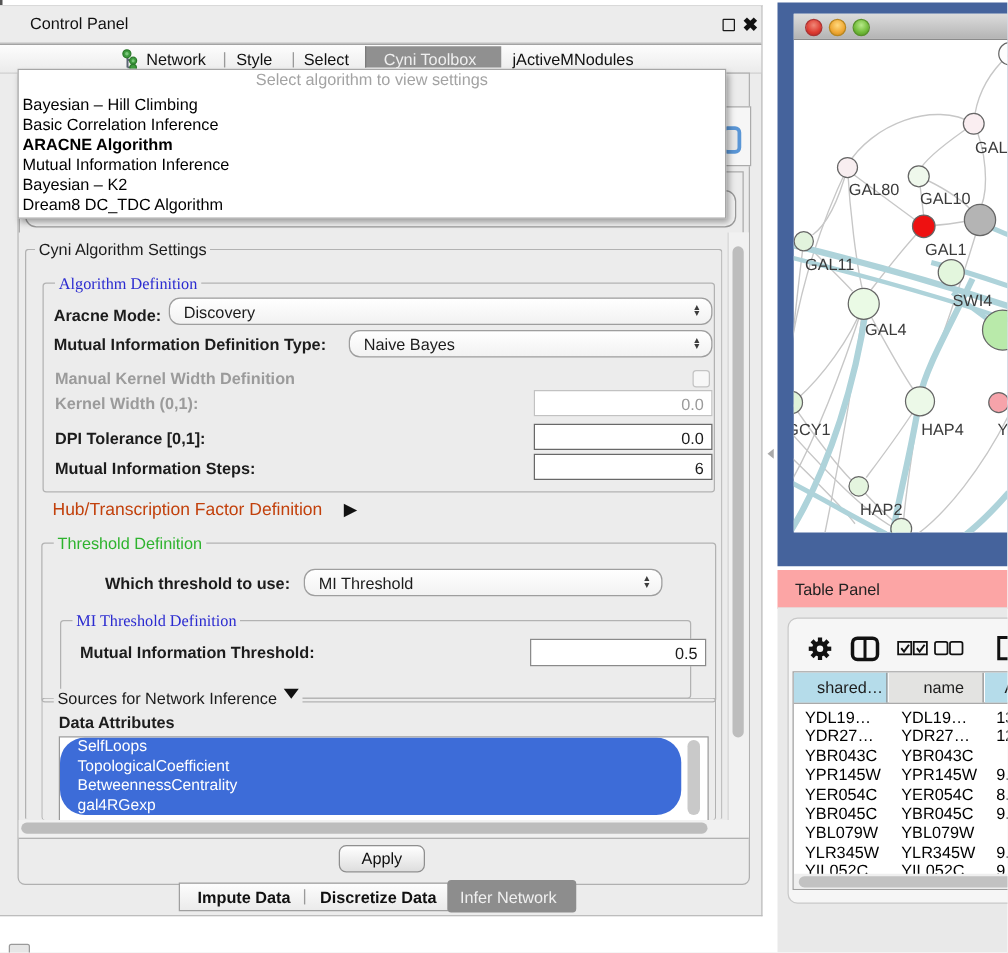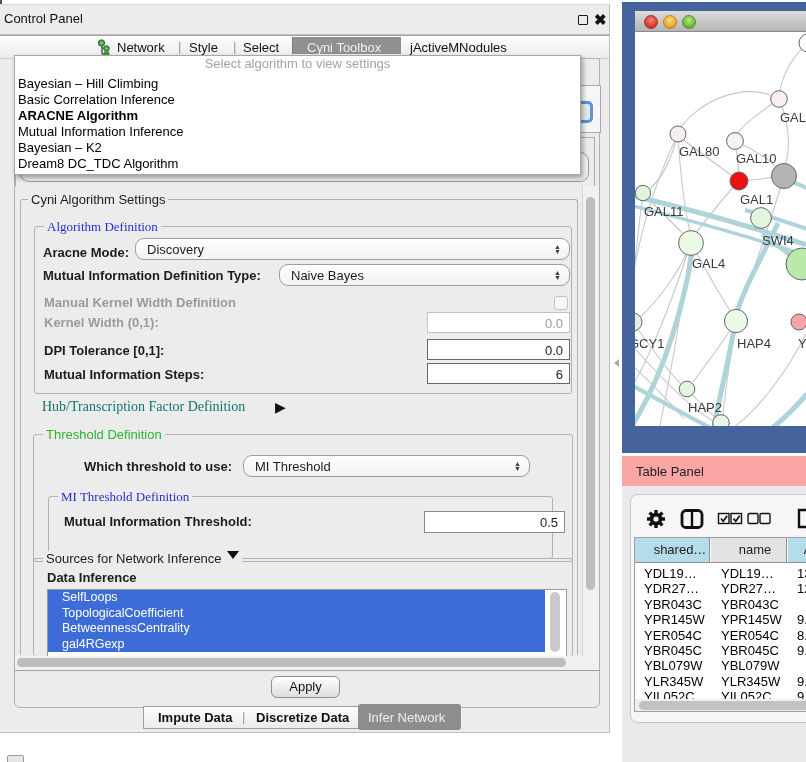--- a/index.html
+++ b/index.html
@@ -22,21 +22,21 @@
 </style>
 </head>
 <body>
 
 <div class="abs" style="left:0;top:0;width:2px;height:4px;background:#555;"></div>
 
 <div class="abs" style="left:0;top:4px;width:610px;height:729px;background:#ececec;
      border-right:1px solid #bdbdbd;border-bottom:1px solid #bdbdbd;border-top:1px solid #d9d9d9;box-sizing:border-box;">
 
   <div class="abs" style="left:0;top:0;width:100%;height:29px;background:#ececec;border-bottom:1px solid #bfbfbf;">
-    <div class="abs" style="left:4px;top:6px;font-size:13px;color:#111;">Control Panel</div>
+    <div class="abs" style="left:24px;top:6px;font-size:13px;color:#111;">Control Panel</div>
     <div class="abs" style="left:578px;top:10px;width:8px;height:8px;border:1.8px solid #1a1a1a;border-radius:1px;"></div>
     <div class="abs" style="left:594px;top:6px;font-size:15px;font-weight:bold;color:#111;">✖</div>
   </div>
 
   <div class="abs" style="left:0;top:30px;width:100%;height:22px;background:linear-gradient(#fdfdfd,#ebebeb);
        border-top:1px solid #a3a3a3;border-bottom:1px solid #cfcfcf;">
 
     <svg class="abs" style="left:97px;top:2px;" width="16" height="18" viewBox="0 0 16 18">
       <path d="M5 8 L5 16 M5 10 L8 10 M5 16 L8 16" stroke="#5a6472" stroke-width="1.6" fill="none"></path>
       <circle cx="4.5" cy="5" r="3.2" fill="#3f9c3f" stroke="#2c7a2c"></circle>
@@ -85,42 +85,42 @@
           <div class="lbl gray" style="left:9px;top:69px;">Manual Kernel Width Definition</div>
           <div class="abs" style="left:519px;top:69px;width:12px;height:12px;border:1px solid #c3c3c3;border-radius:3px;background:#f7f7f7;"></div>
           <div class="lbl gray" style="left:9px;top:89px;">Kernel Width (0,1):</div>
           <div class="tin gray" style="left:392px;top:85px;width:143px;height:21px;border-color:#c2c2c2;">0.0</div>
           <div class="lbl" style="left:9px;top:117px;">DPI Tolerance [0,1]:</div>
           <div class="tin" style="left:392px;top:112px;width:143px;height:21px;">0.0</div>
           <div class="lbl" style="left:9px;top:141px;">Mutual Information Steps:</div>
           <div class="tin" style="left:392px;top:136px;width:143px;height:21px;">6</div>
         </div>
 
-        <div class="abs" style="left:21px;top:199px;font-size:14px;color:#0f766e;font-family:Liberation Serif, serif;">Hub/Transcription Factor Definition</div>
+        <div class="abs" style="left:21px;top:199px;font-size:14px;color:#c2410c;">Hub/Transcription Factor Definition</div>
         <div class="abs" style="left:254px;top:199px;font-size:14px;color:#111;">▶</div>
 
         <div class="gbox" style="left:12px;top:234px;width:538px;height:126px;">
           <div class="gtitle glab">Threshold Definition</div>
           <div class="lbl" style="left:50px;top:25px;">Which threshold to use:</div>
           <div class="combo" style="left:209px;top:20px;width:287px;height:22px;">MI Threshold<span class="carr">
                 <span>▲</span>
                 <span>▼</span>
               </span></div>
           <div class="gbox" style="left:14px;top:61px;width:503px;height:61px;">
             <div class="gtitle blab">MI Threshold Definition</div>
             <div class="lbl" style="left:15px;top:18px;">Mutual Information Threshold:</div>
             <div class="tin" style="left:375px;top:14px;width:141px;height:22px;border-color:#8a8a8a;">0.5</div>
           </div>
         </div>
 
         <div class="gbox" style="left:12px;top:358px;width:538px;height:97px;border-bottom:none;">
           <div class="gtitle" style="display:flex;">Sources for Network Inference&nbsp;<span style="display:inline-block;width:0;height:0;border-left:6.5px solid transparent;border-right:6.5px solid transparent;border-top:8px solid #111;margin-left:2px;"></span></div>
-          <div class="lbl" style="left:13px;top:12px;">Data Inference</div>
+          <div class="lbl" style="left:13px;top:12px;">Data Attributes</div>
           <div class="abs" style="left:13px;top:30px;width:520px;height:68px;background:#fff;border:1px solid #9a9a9a;box-sizing:border-box;overflow:hidden;">
-            <div style="width:497px;height:62px;background:#3d6cd8;color:#fff;font-size:12.5px;line-height:15.5px;padding-left:14px;box-sizing:border-box;">
+            <div style="width:497px;height:62px;background:#3d6cd8;color:#fff;font-size:12.5px;line-height:15.5px;padding-left:14px;box-sizing:border-box;border-radius:20px;">
               SelfLoops<br>TopologicalCoefficient<br>BetweennessCentrality<br>gal4RGexp
             </div>
             <div class="abs" style="left:502px;top:2px;width:10px;height:60px;background:#c9c9c9;border-radius:5px;"></div>
           </div>
         </div>
       </div>
 
       <div class="abs" style="left:567px;top:0;width:16px;height:470px;background:#f1f1f1;border-left:1px solid #d4d4d4;">
         <div class="abs" style="left:3px;top:11px;width:9px;height:393px;background:#bdbdbd;border-radius:5px;"></div>
       </div>

